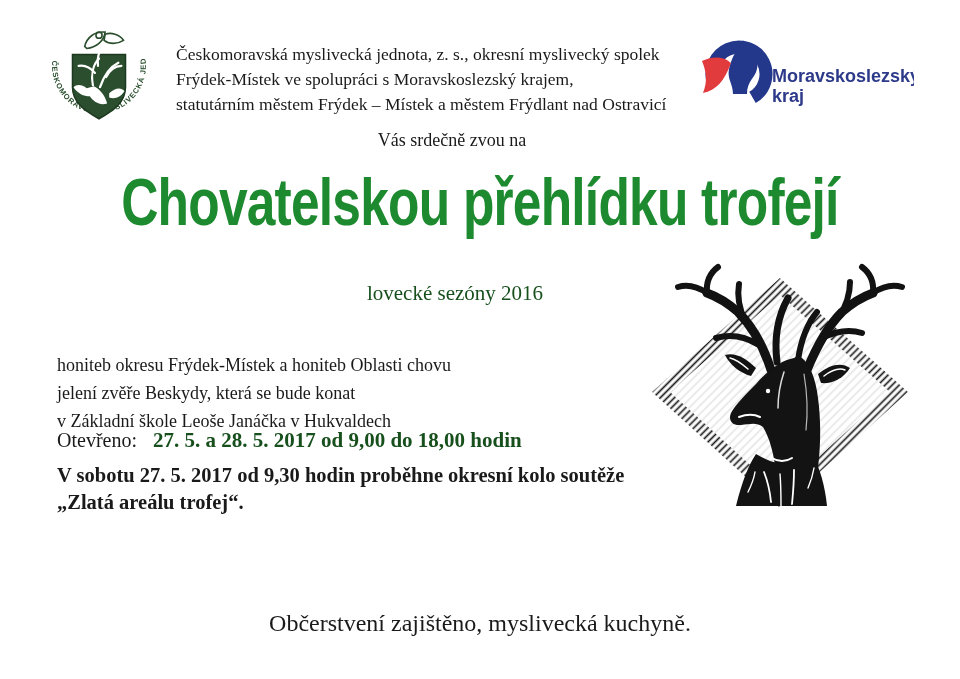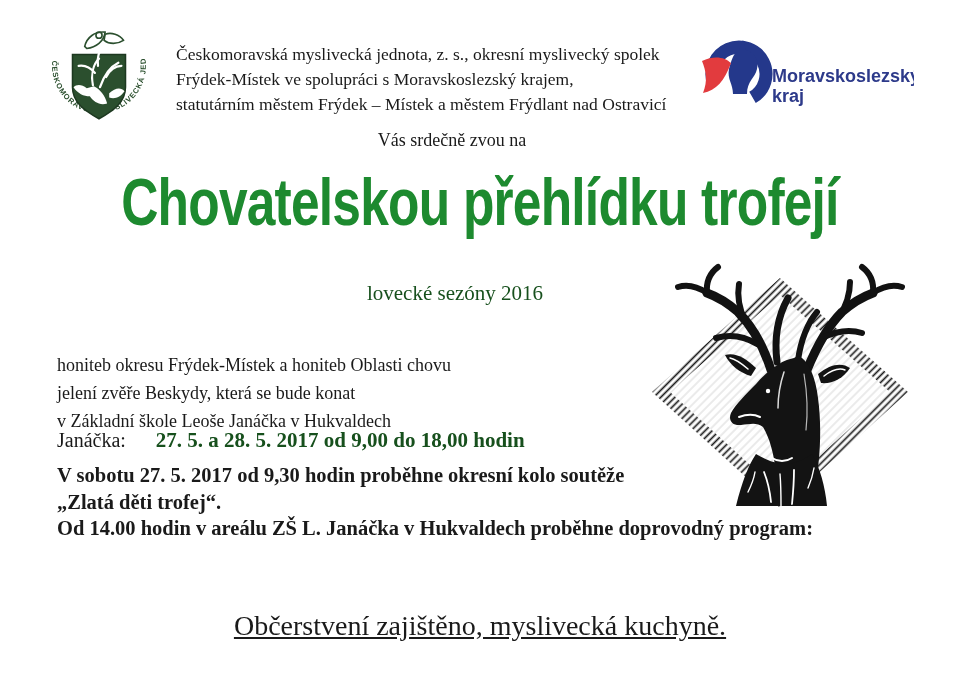--- a/index.html
+++ b/index.html
@@ -14,25 +14,25 @@
   .intro{left:0;right:96px;top:130px;text-align:center;font-size:18px;padding-left:40px;}
   .title-row{left:0;right:0;top:164px;text-align:center;white-space:nowrap;}
   .title-text{display:inline-block;font-family:"Liberation Sans",sans-serif;
       font-weight:bold;font-size:66px;color:#1d8a2f;letter-spacing:-1px;
       transform:scaleX(0.78);transform-origin:50% 50%;white-space:nowrap;}
   .season{left:0;right:50px;top:281px;text-align:center;font-size:21px;
       font-weight:normal;color:#17501d;}
   
   .para1{left:57px;top:336px;font-size:18px;line-height:28px;white-space:nowrap;margin-top:15px;}
   .opening{left:57px;top:428px;font-size:20px;white-space:nowrap;}
-  .opening .val{font-weight:bold;color:#17501d;font-size:21px;margin-left:30px;}
+  .opening .val{font-weight:bold;color:#17501d;font-size:21px;margin-left:16px;}
   .mainblock{left:57px;top:462px;font-size:20.5px;line-height:26.5px;white-space:nowrap;}
   .mainblock .b{font-weight:bold;}
   .mainblock .cond{letter-spacing:-0.3px;font-size:20px;}
-  .footer{left:0;right:0;top:610px;text-align:center;font-size:28px;text-decoration:underline;}
+  .footer{left:0;right:0;top:610px;text-align:center;font-size:24px;}
   
   .stag{left:644px;top:262px;width:272px;height:258px;pointer-events:none;}
   svg text{font-family:"Liberation Sans",sans-serif;}
 </style>
 </head>
 <body>
 
 <div class="abs emblem">
   <svg viewBox="0 0 104 104" width="106" height="106">
     <defs>
@@ -85,27 +85,26 @@
 
 <div class="abs season">lovecké sezóny 2016</div>
 
 <div class="abs para1">
   <div>honiteb okresu Frýdek-Místek a honiteb Oblasti chovu</div>
   <div>jelení zvěře Beskydy, která se bude konat</div>
   <div>v Základní škole Leoše Janáčka v Hukvaldech</div>
 </div>
 
 <div class="abs opening">
-  <span>Janáčka:</span><span class="val">27. 5. a 28. 5. 2017 od 9,00 do 18,00 hodin</span>
+  <span>Otevřeno:</span><span class="val">27. 5. a 28. 5. 2017 od 9,00 do 18,00 hodin</span>
 </div>
 
 <div class="abs mainblock">
   <div class="b">V sobotu 27. 5. 2017 od 9,30 hodin proběhne okresní kolo soutěže</div>
-  <div class="b">„Zlatá děti trofej“.</div>
-  <div class="b">Od 14.00 hodin v areálu ZŠ L. Janáčka v Hukvaldech proběhne doprovodný program:</div>
+  <div class="b">„Zlatá areálu trofej“.</div>
 </div>
 
 <div class="abs footer">Občerstvení zajištěno, myslivecká kuchyně.</div>
 
 <div class="abs stag">
   <svg viewBox="0 0 272 258" width="272" height="258">
     <defs>
       <pattern id="hatchD" patternUnits="userSpaceOnUse" width="5" height="5" patternTransform="rotate(45)">
         <rect width="5" height="5" fill="#fff"></rect>
         <line x1="2.5" y1="0" x2="2.5" y2="5" stroke="#1b1b1b" stroke-width="1.7"></line>

